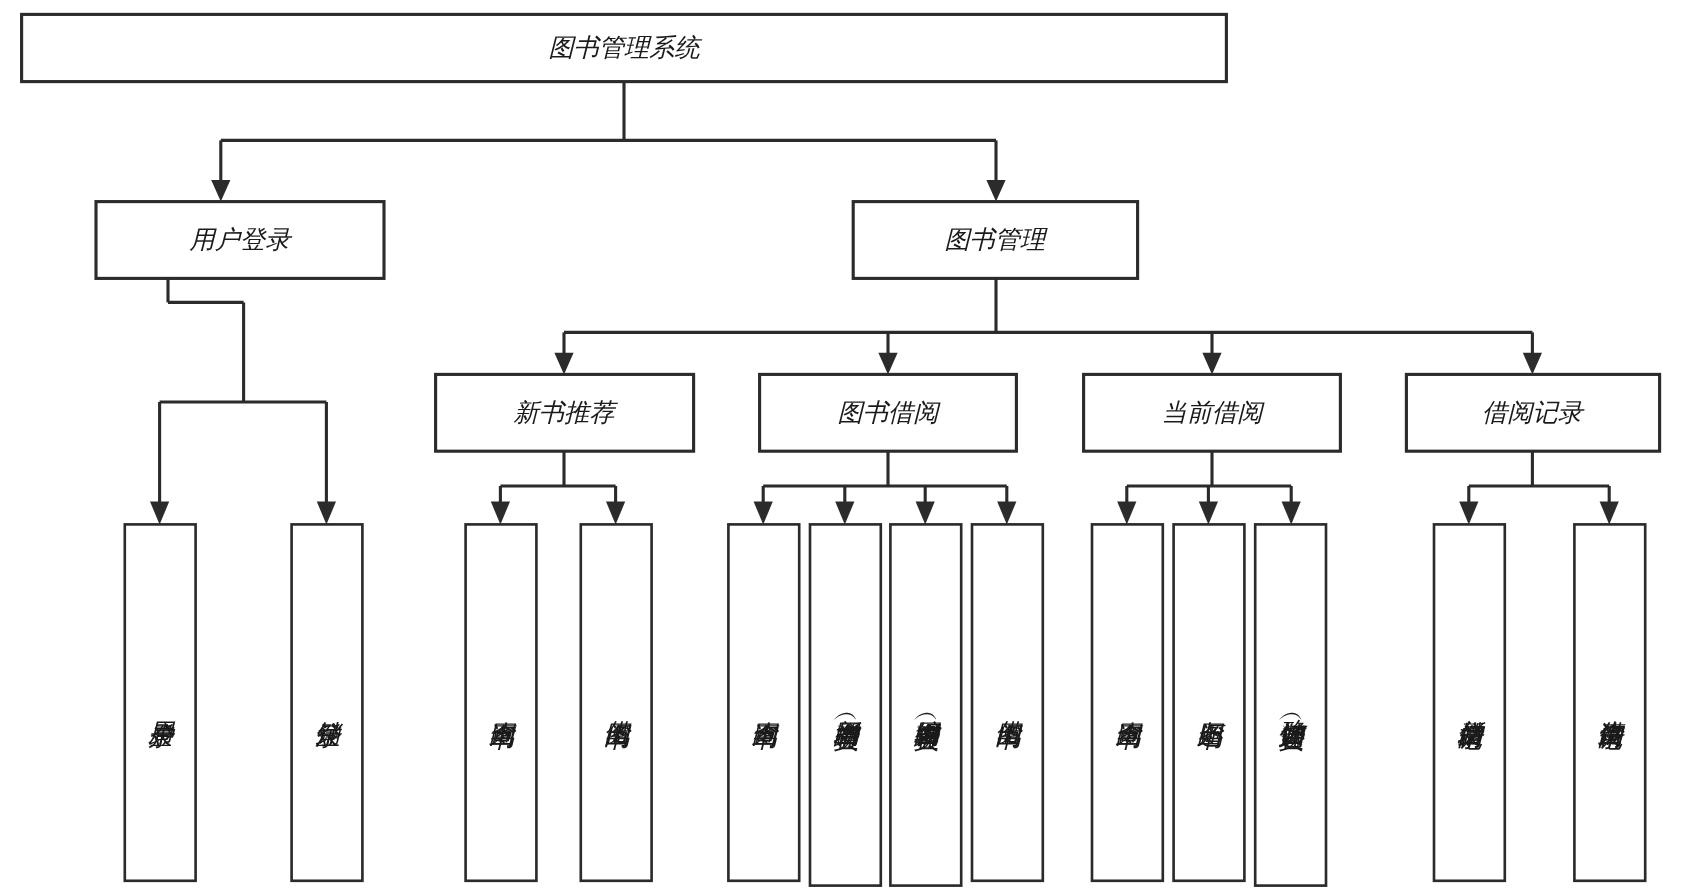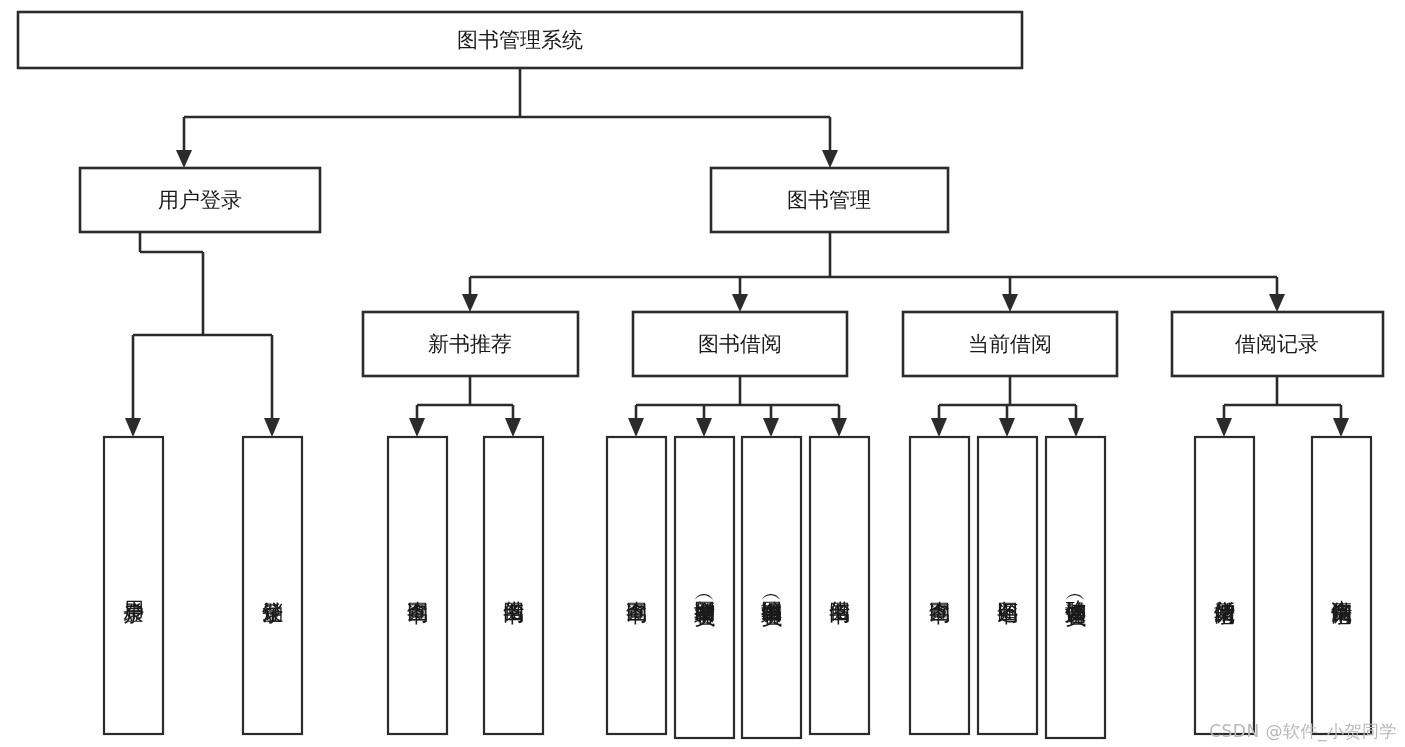--- a/index.html
+++ b/index.html
@@ -1,20 +1,20 @@
 <!DOCTYPE html>
 <html><head>
 <meta charset="utf-8">
 <style>
   html,body{margin:0;padding:0;background:#ffffff;}
   body{
     font-family:"DejaVu Sans","Liberation Sans",sans-serif;
     width:1405px;height:747px;overflow:hidden;
   }
-  #diagram-root{position:relative;width:1405px;height:747px;background:#fff;}
+  #diagram-root{position:relative;width:1405px;height:747px;background:#fff;font-style:italic;}
   svg#tree-svg{position:absolute;left:0;top:0;width:1405px;height:747px;display:block;}
   .node-box{fill:#ffffff;stroke:#2b2b2b;stroke-width:2.6;}
   .node-box-thin{fill:#ffffff;stroke:#2b2b2b;stroke-width:2.2;}
   .conn{stroke:#2b2b2b;stroke-width:2.6;fill:none;stroke-linecap:butt;}
   .conn-arrow{fill:#2b2b2b;}
   .node-label{
     font-family:"DejaVu Sans","Liberation Sans",sans-serif;
     font-size:21px;fill:#1a1a1a;text-anchor:middle;dominant-baseline:middle;
   }
   .leaf-fo{overflow:visible;}
@@ -241,15 +241,14 @@
 
     <g>
       <rect class="node-box-thin" x="1312" y="437" width="59" height="297"></rect>
       <foreignObject class="leaf-fo" x="1312" y="437" width="59" height="297">
         <div xmlns="http://www.w3.org/1999/xhtml" class="leaf-vert">查询借阅记录</div>
       </foreignObject>
     </g>
 
   </svg>
 
-  <div class="watermark">CSDN @软件_小贺同学</div>
 
 </div>
 
 </body></html>

